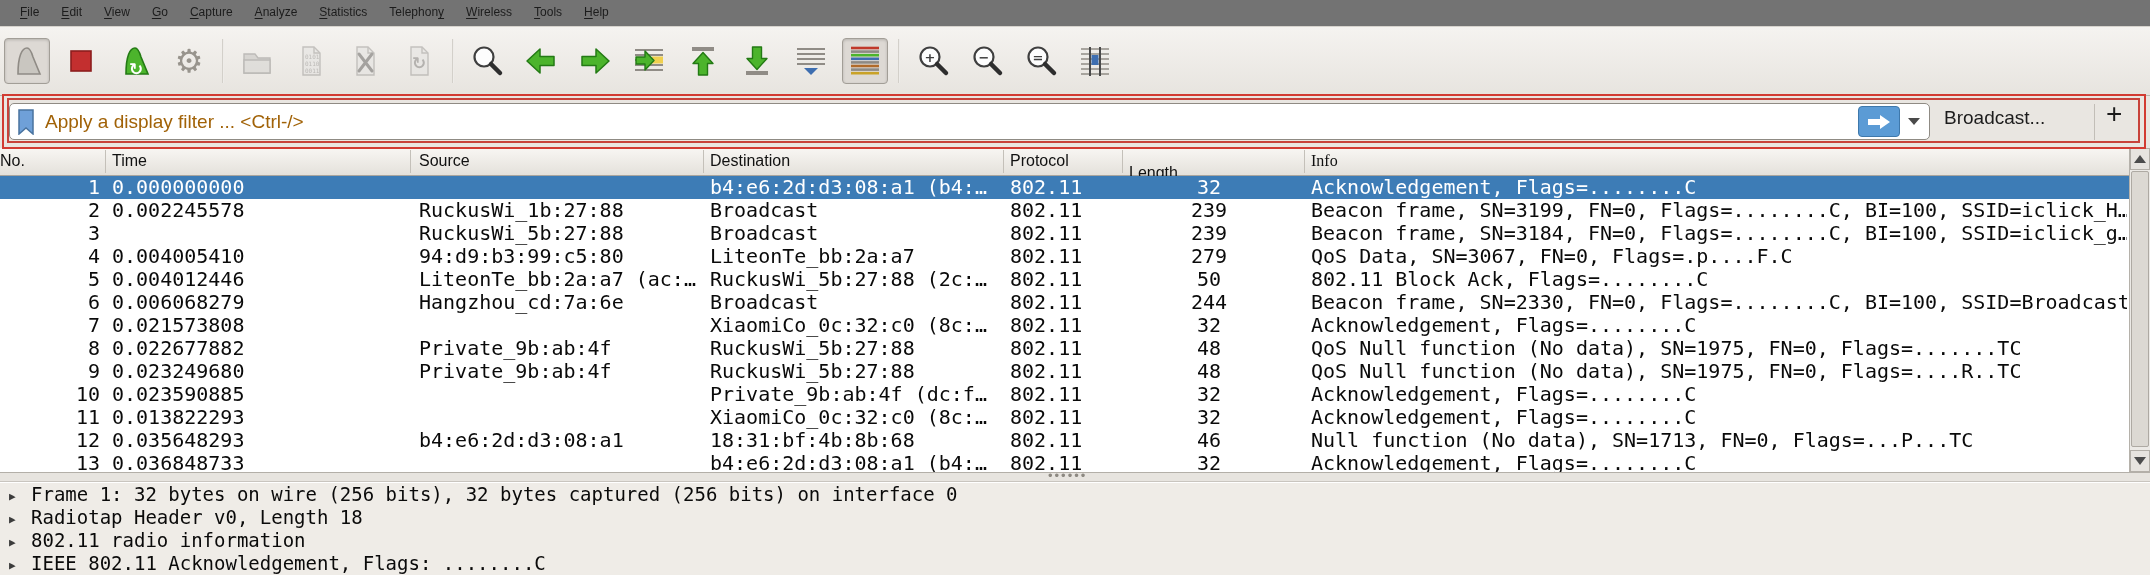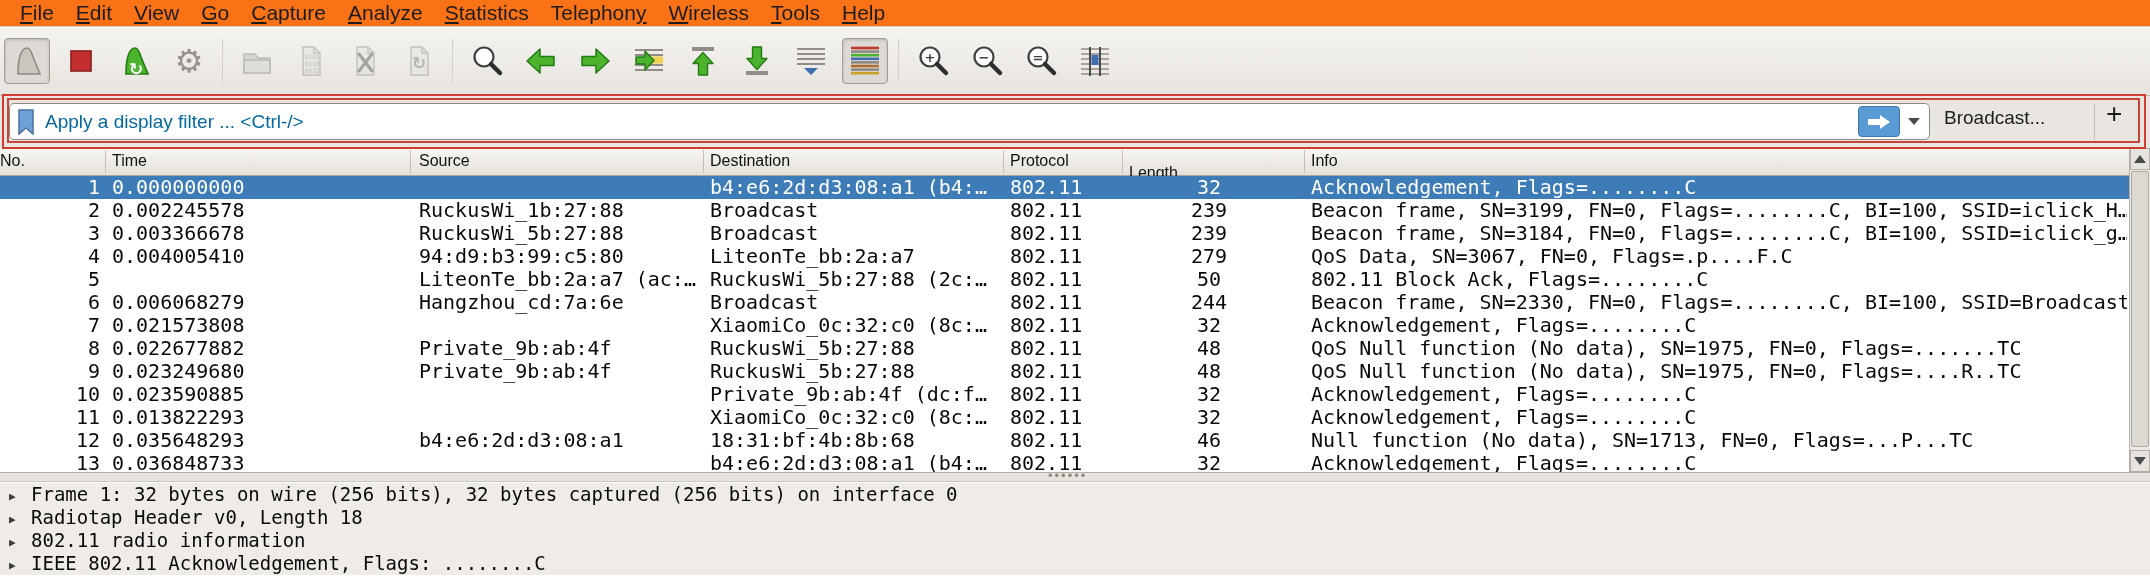--- a/index.html
+++ b/index.html
@@ -1,59 +1,59 @@
 <!DOCTYPE html>
 <html><head>
 <meta charset="utf-8">
 <style>
   html,body{margin:0;padding:0;}
   body{width:2150px;height:585px;position:relative;overflow:hidden;background:#ffffff;
        font-family:"Liberation Sans",sans-serif;color:#1c1c1c;}
 
   
-  .menubar{position:absolute;left:0;top:0;right:0;height:26px;background:#f97316;
-           border-bottom:1px solid #d6d3cd;display:flex;align-items:center;padding-left:9px;font-size:21px;}
+  .menubar{position:absolute;left:0;top:0;right:0;height:26px;background:#737373;
+           border-bottom:1px solid #d6d3cd;display:flex;align-items:center;padding-left:9px;font-size:12px;}
   .menu-item{padding:0 11px;height:26px;line-height:25px;cursor:default;}
   .menu-item u{text-decoration:underline;text-underline-offset:2px;}
 
   
   .toolbar{position:absolute;left:0;top:27px;right:0;height:68px;
            background:linear-gradient(#f5f3f0,#e7e4df);border-bottom:1px solid #bab6b0;
            display:flex;align-items:center;padding-left:4px;gap:8px;}
   .tbtn{width:46px;height:46px;display:flex;align-items:center;justify-content:center;border-radius:4px;flex:0 0 auto;}
   .tbtn.pressed{border:1px solid #a29e97;background:#ddd9d4;box-shadow:inset 0 1px 3px rgba(0,0,0,.18);width:44px;height:44px;}
   .tbtn.disabled{opacity:.5;filter:grayscale(60%);}
   .tbtn svg{display:block;}
   .tsep{width:2px;height:44px;background:linear-gradient(90deg,#c6c2bb,#fbfaf8);margin:0 2px;flex:0 0 auto;}
 
   
   .filterbar{position:absolute;left:0;top:96px;right:0;height:52px;background:#e9e6e1;}
   .filter-input{position:absolute;left:9px;top:7px;width:1921px;height:37px;background:#ffffff;
                 border:1px solid #8f8b84;border-radius:5px;display:flex;align-items:center;box-sizing:border-box;}
   .bookmark{margin:0 10px 0 7px;display:flex;}
-  .placeholder{font-size:19px;color:#0369a1;white-space:pre;}
+  .placeholder{font-size:19px;color:#a16207;white-space:pre;}
   .apply-btn{margin-left:auto;width:40px;height:29px;background:#5b9bd5;border:1px solid #3e78ab;border-radius:4px;
              display:flex;align-items:center;justify-content:center;}
   .filter-caret{width:0;height:0;border-left:6px solid transparent;border-right:6px solid transparent;
                 border-top:7px solid #4a4a4a;margin:0 9px 0 8px;}
   .expression{position:absolute;left:1944px;top:11px;font-size:19px;color:#1c1c1c;cursor:default;}
   .exp-sep{position:absolute;left:2094px;top:8px;width:1px;height:36px;background:#c2beb7;}
   .add-btn{position:absolute;left:2106px;top:2px;font-size:28px;color:#1c1c1c;cursor:default;}
 
   
   .annot{position:absolute;border:2px solid #d23b32;pointer-events:none;z-index:50;box-sizing:border-box;}
   .annot-outer{left:2px;top:94px;width:2144px;height:55px;}
   .annot-inner{left:7px;top:98px;width:2133px;height:45px;border-color:#c8423a;}
 
   
   .header-row{position:absolute;left:0;top:148px;width:2129px;height:27px;
               background:linear-gradient(#f8f6f3,#e4e1db);border-bottom:1px solid #a9a59e;font-size:16px;color:#111;}
   .hcell{position:absolute;top:4px;white-space:pre;}
   .h-no{left:0;} .h-time{left:112px;} .h-source{left:419px;} .h-dest{left:710px;}
-  .h-proto{left:1010px;} .h-len{left:1129px;margin-top:12px;} .h-info{left:1311px;}
+  .h-proto{left:1010px;} .h-len{left:1129px;margin-top:12px;} .h-info{left:1311px;font-family:Liberation Serif, serif;}
   .hdiv{position:absolute;top:2px;bottom:2px;width:1px;background:#c4c0b9;}
 
   
   .packet-list{position:absolute;left:0;top:176px;width:2129px;height:296px;background:#ffffff;overflow:hidden;
                font-family:"DejaVu Sans Mono",monospace;font-size:20px;color:#0a0a0a;}
   .prow{position:relative;height:23px;line-height:23px;}
   .prow.selected{background:#3d7cb6;color:#ffffff;}
   .pcell{position:absolute;top:0;height:23px;overflow:hidden;white-space:pre;}
   .c-no{left:0;width:100px;text-align:right;}
   .c-time{left:112px;width:300px;}
@@ -302,38 +302,38 @@
       <span class="pcell c-no">2</span>
       <span class="pcell c-time">0.002245578</span>
       <span class="pcell c-source">RuckusWi_1b:27:88</span>
       <span class="pcell c-dest">Broadcast</span>
       <span class="pcell c-proto">802.11</span>
       <span class="pcell c-len">239</span>
       <span class="pcell c-info">Beacon frame, SN=3199, FN=0, Flags=........C, BI=100, SSID=iclick_H…</span>
     </div>
     <div class="prow">
       <span class="pcell c-no">3</span>
-      <span class="pcell c-time">0.003366678</span>
       <span class="pcell c-source">RuckusWi_5b:27:88</span>
       <span class="pcell c-dest">Broadcast</span>
       <span class="pcell c-proto">802.11</span>
       <span class="pcell c-len">239</span>
       <span class="pcell c-info">Beacon frame, SN=3184, FN=0, Flags=........C, BI=100, SSID=iclick_g…</span>
     </div>
     <div class="prow">
       <span class="pcell c-no">4</span>
       <span class="pcell c-time">0.004005410</span>
       <span class="pcell c-source">94:d9:b3:99:c5:80</span>
       <span class="pcell c-dest">LiteonTe_bb:2a:a7</span>
       <span class="pcell c-proto">802.11</span>
       <span class="pcell c-len">279</span>
       <span class="pcell c-info">QoS Data, SN=3067, FN=0, Flags=.p....F.C</span>
     </div>
     <div class="prow">
       <span class="pcell c-no">5</span>
+      <span class="pcell c-time">0.004012446</span>
       <span class="pcell c-source">LiteonTe_bb:2a:a7 (ac:…</span>
       <span class="pcell c-dest">RuckusWi_5b:27:88 (2c:…</span>
       <span class="pcell c-proto">802.11</span>
       <span class="pcell c-len">50</span>
       <span class="pcell c-info">802.11 Block Ack, Flags=........C</span>
     </div>
     <div class="prow">
       <span class="pcell c-no">6</span>
       <span class="pcell c-time">0.006068279</span>
       <span class="pcell c-source">Hangzhou_cd:7a:6e</span>

